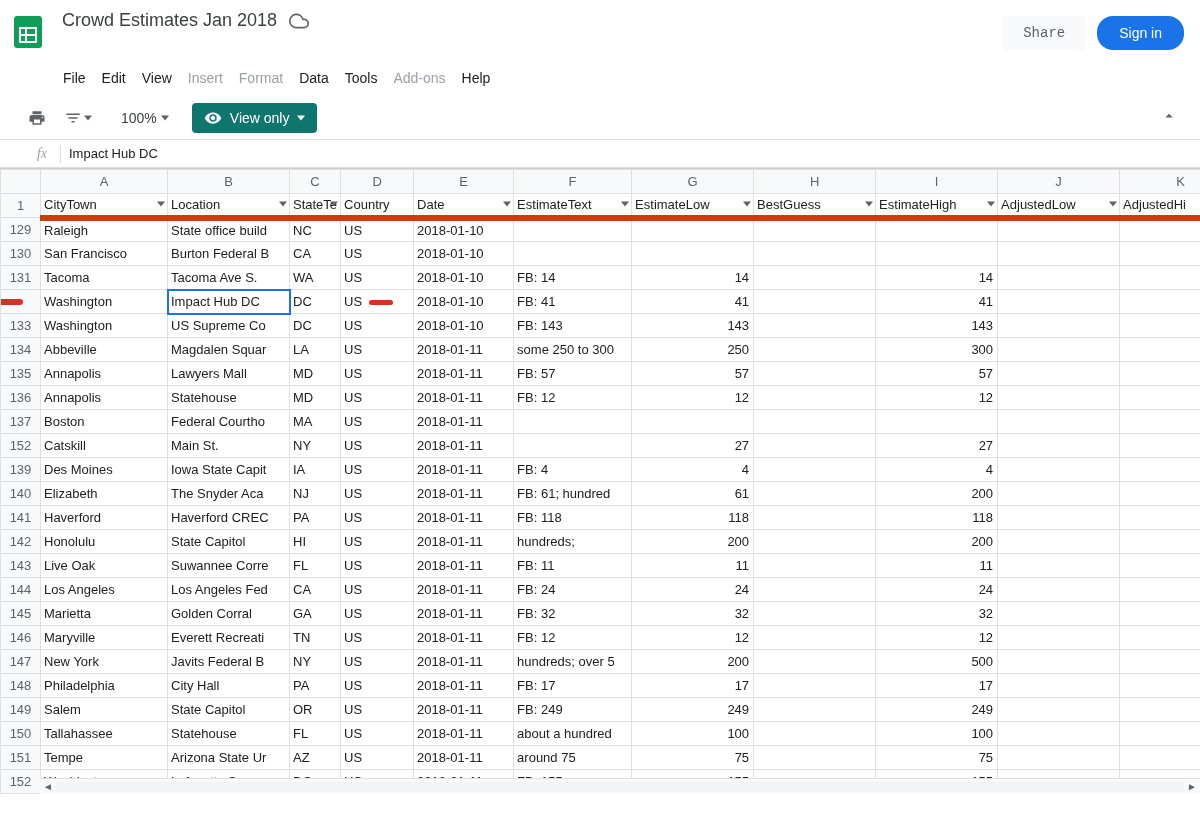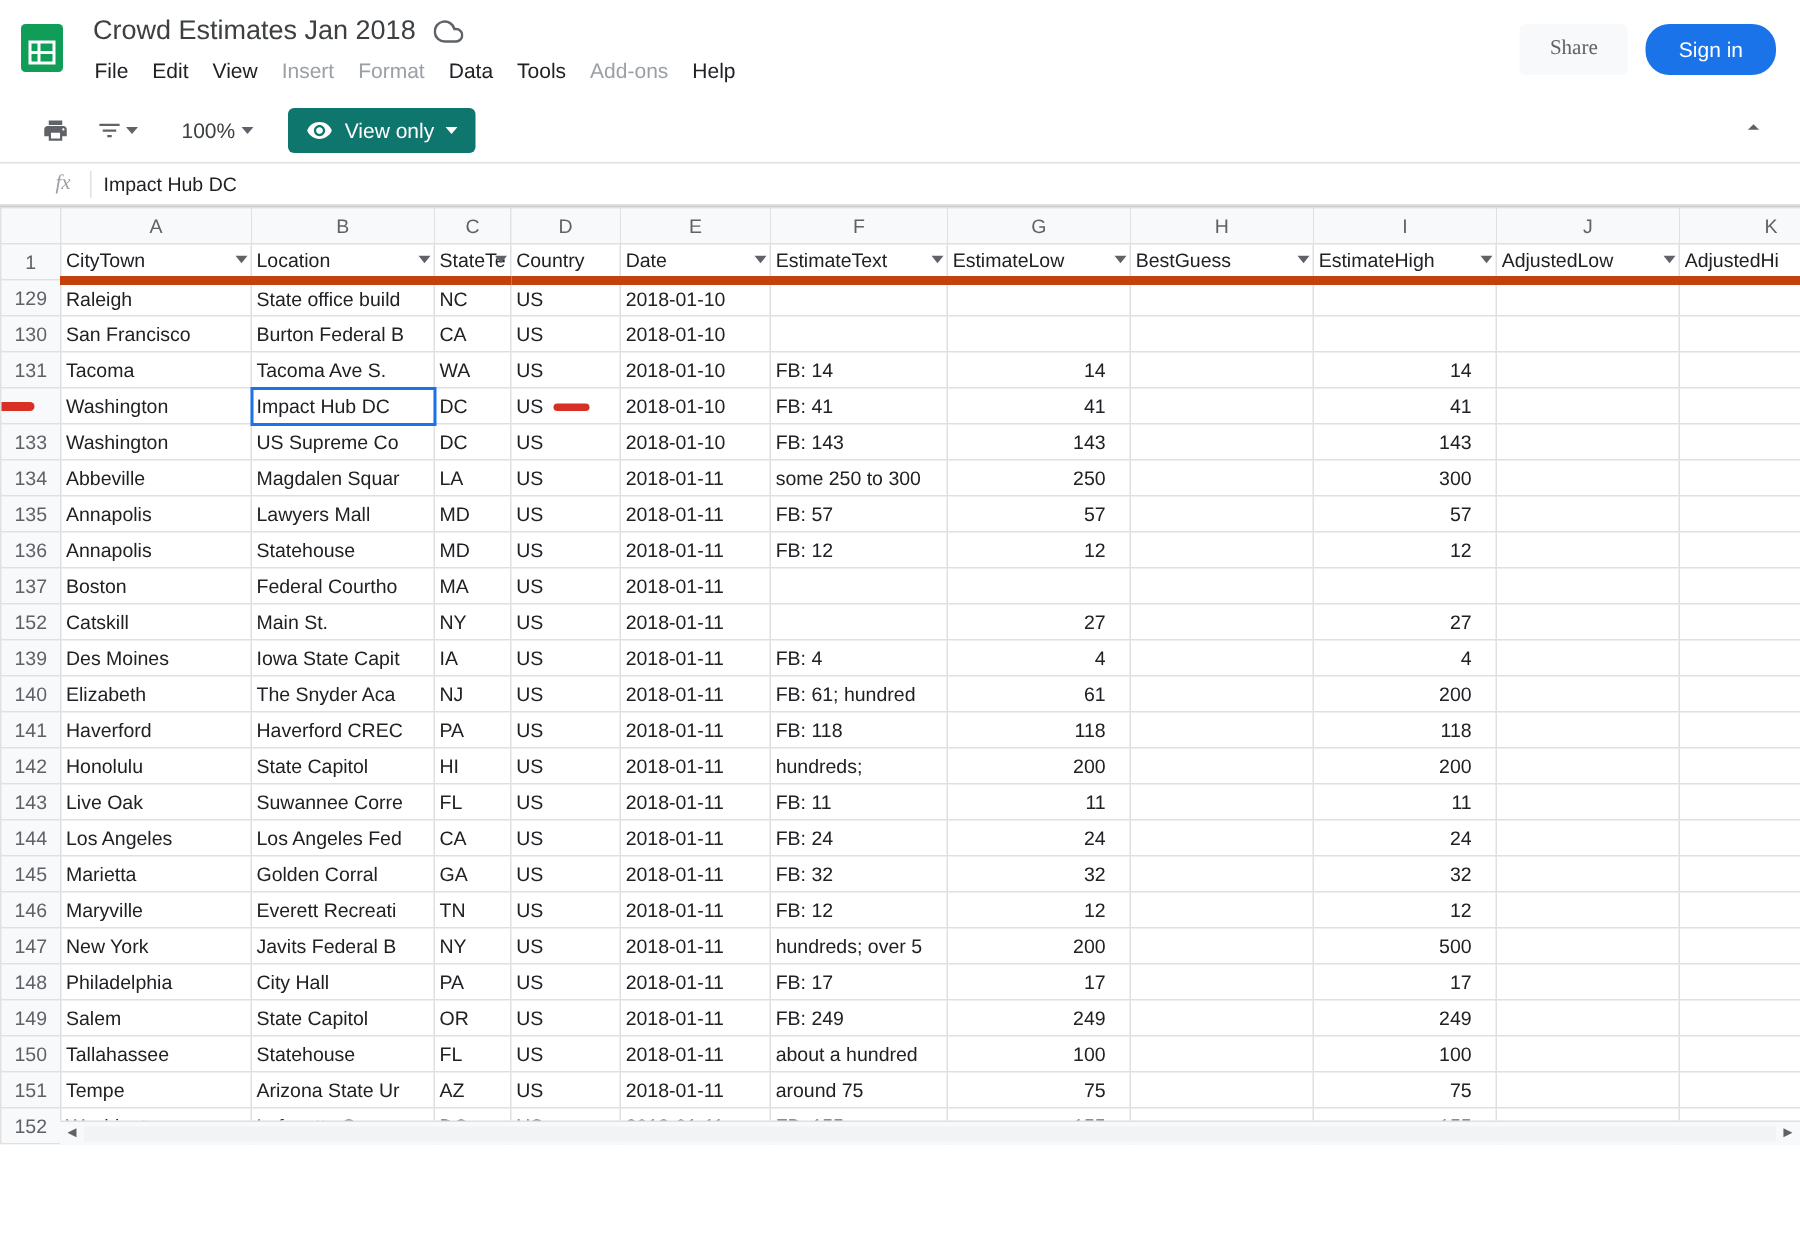--- a/index.html
+++ b/index.html
@@ -5,45 +5,45 @@
   * { box-sizing: border-box; margin: 0; padding: 0; }
   body { font-family: "Google Sans", Arial, sans-serif; font-size: 14px; color: #202124; background: #fff; overflow: hidden; width: 1200px; height: 826px; }
   .header { display: flex; align-items: flex-start; padding: 8px 16px 0 8px; }
   .logo { width: 40px; height: 40px; display: flex; align-items: center; justify-content: center; margin-right: 8px; margin-top: 4px; }
   .logo svg { width: 36px; height: 36px; }
   .title-area { flex: 1; }
   .doc-title-row { display: flex; align-items: center; gap: 12px; padding: 2px 0 2px 6px; }
   .doc-title { font-size: 18px; color: #3c4043; }
   .cloud-icon { color: #5f6368; width: 20px; height: 20px; display: flex; align-items: center; justify-content: center; }
   .menu-bar { display: flex; gap: 2px; padding: 2px 0 6px 0; }
-  .menu-item { padding: 4px 7px; font-size: 14px; color: #202124; border-radius: 4px; cursor: pointer; }
+  .menu-item { padding: 4px 7px; font-size: 14px; color: #202124; border-radius: 4px; cursor: pointer; margin-top: 31px; }
   .menu-item.disabled { color: #9aa0a6; cursor: default; }
   .header-actions { display: flex; align-items: center; gap: 12px; padding-top: 8px; }
-  .share-btn { background: #f8f9fa; color: #5f6368; border: none; border-radius: 4px; padding: 9px 20px; font-size: 14px; font-family: Liberation Serif, serif; cursor: pointer; font-weight: 500; }
+  .share-btn { background: #f8f9fa; color: #5f6368; border: none; border-radius: 4px; padding: 9px 20px; font-size: 14px; font-family: Liberation Mono, monospace; cursor: pointer; font-weight: 500; }
   .signin-btn { background: #1a73e8; color: #fff; border: none; border-radius: 16px; padding: 9px 22px; font-size: 14px; font-family: inherit; cursor: pointer; font-weight: 500; }
   .toolbar { display: flex; align-items: center; padding: 5px 16px 5px 22px; border-bottom: 1px solid #e0e0e0; gap: 6px; }
   .tool-btn { background: none; border: none; padding: 6px; border-radius: 2px; cursor: pointer; color: #5f6368; display: flex; align-items: center; justify-content: center; }
   .tool-sep { width: 1px; height: 20px; background: transparent; margin: 0 2px; }
   .zoom { display: flex; align-items: center; gap: 4px; padding: 4px 6px; cursor: pointer; font-size: 14px; color: #3c4043; justify-content: center; }
   .view-only-btn { background: #0f766e; color: #fff; border: none; border-radius: 4px; padding: 6px 12px; display: flex; align-items: center; gap: 8px; font-family: inherit; font-size: 14px; cursor: pointer; font-weight: 500; }
   .collapse-btn { margin-left: auto; background: none; border: none; cursor: pointer; color: #5f6368; padding: 6px; }
   .formula-bar { display: flex; align-items: center; border-bottom: 1px solid #e0e0e0; height: 28px; }
   .fx { font-style: italic; font-family: serif; color: #9aa0a6; padding: 0 10px; font-size: 14px; width: 36px; text-align: center; margin-left: 24px; }
   .fx-sep { width: 1px; height: 18px; background: #e0e0e0; }
   .formula-content { padding: 0 8px; font-size: 13px; font-family: Arial, sans-serif; color: #202124; flex: 1; }
   .sheet { position: relative; overflow: hidden; border-top: 1px solid #ccc; }
   table { border-collapse: collapse; table-layout: fixed; }
   th, td { border: 1px solid #e0e0e0; font-size: 13px; font-family: Arial, sans-serif; height: 24px; padding: 0 3px; white-space: nowrap; overflow: hidden; text-align: left; vertical-align: middle; }
   th.col-head { background: #f8f9fa; text-align: center; font-weight: normal; color: #5f6368; height: 23px; position: relative; }
   th.row-head { background: #f8f9fa; text-align: center; font-weight: normal; color: #5f6368; width: 40px; min-width: 40px; }
   th.row-head.has-red::after { content: ""; position: absolute; left: -6px; top: 50%; transform: translateY(-50%); width: 28px; height: 6px; background: #d93025; border-radius: 3px; }
   th.row-head { position: relative; }
   .header-row td { border-bottom: 6px solid #c2410c; }
   .corner { background: #f8f9fa; width: 40px; min-width:40px; }
-  td.num { text-align: right; padding-right: 16px; }
+  td.num { text-align: right; padding-right: 4px; }
   .filter-tri { position: absolute; right: 2px; top: 50%; transform: translateY(-50%); width: 0; height: 0; border-left: 4px solid transparent; border-right: 4px solid transparent; border-top: 5px solid #5f6368; }
   td.headcell { position: relative; font-weight: normal; }
   .selected-cell { outline: 2px solid #1a73e8; outline-offset: -1px; }
   .red-dash { display: inline-block; width: 24px; height: 5px; background: #d93025; border-radius: 3px; vertical-align: middle; }
   .hscroll { position: absolute; bottom: 0; left: 40px; right: 0; height: 16px; display:flex; align-items:center; background: #f8f9fa; border-top:1px solid #e0e0e0; }
   .hscroll .track { flex:1; height: 10px; background:#f1f3f4; position:relative; }
   .hscroll .arrow { width:16px; height:16px; display:flex; align-items:center; justify-content:center; color:#5f6368; font-size:10px; cursor:pointer; }
   .col-b-left { border-left: 1px solid #ccc !important; }
 </style>
 </head>

